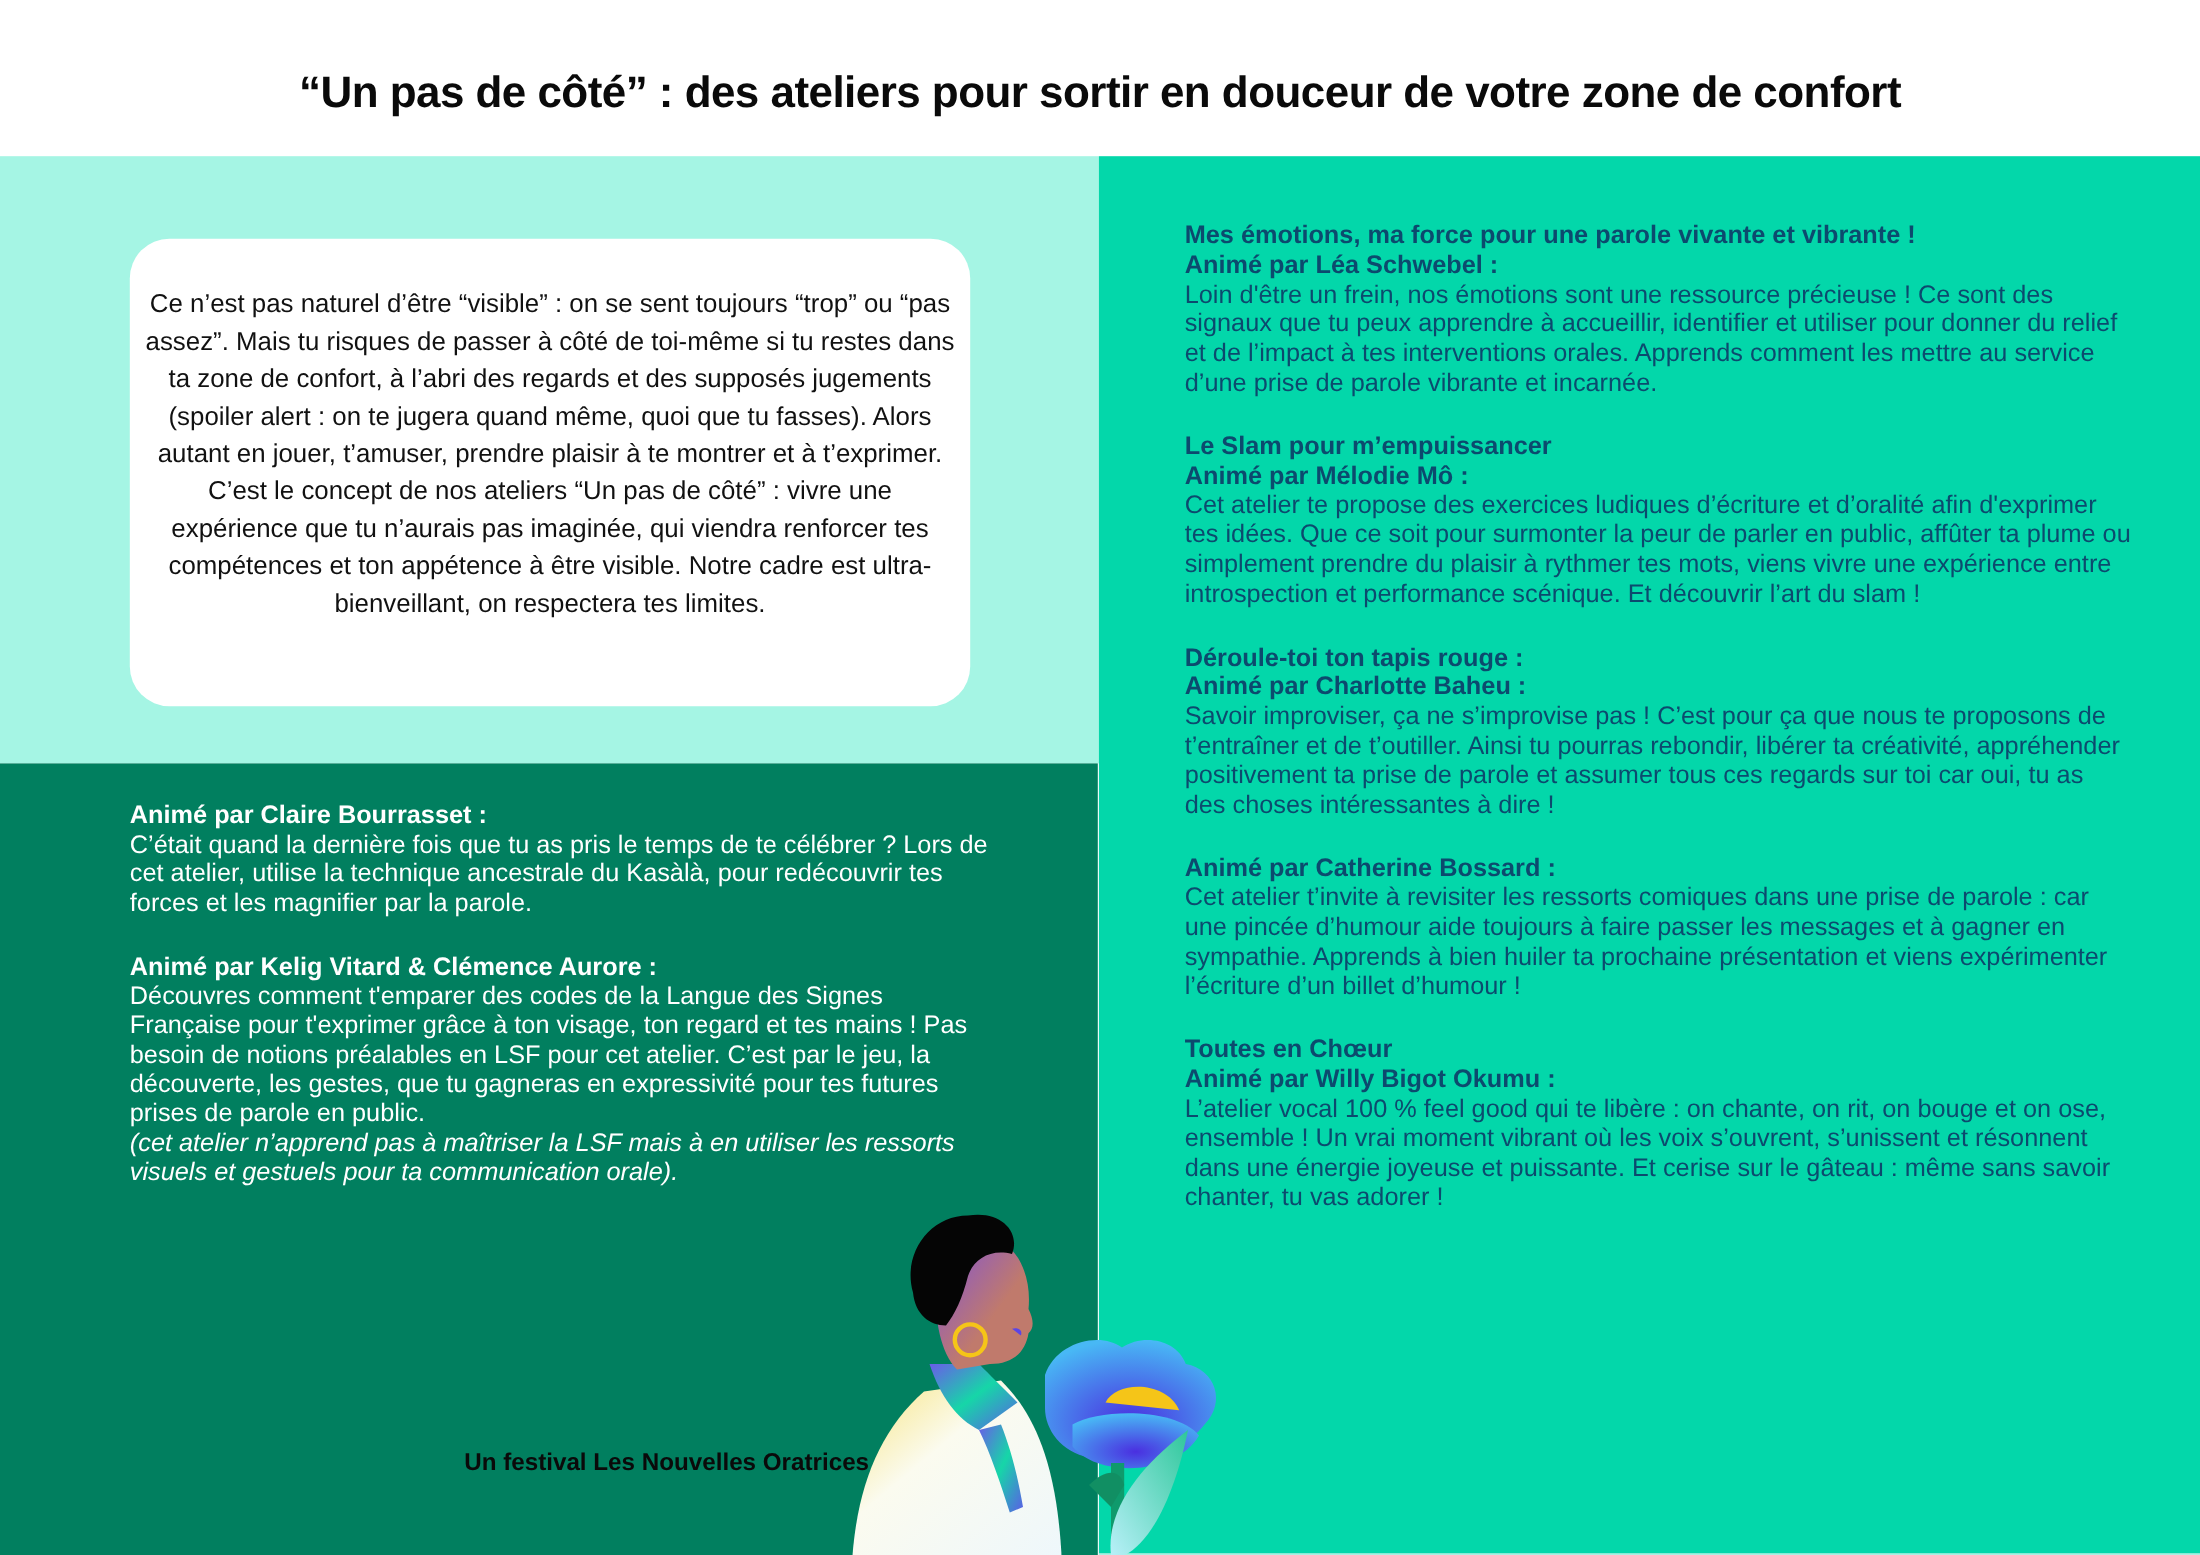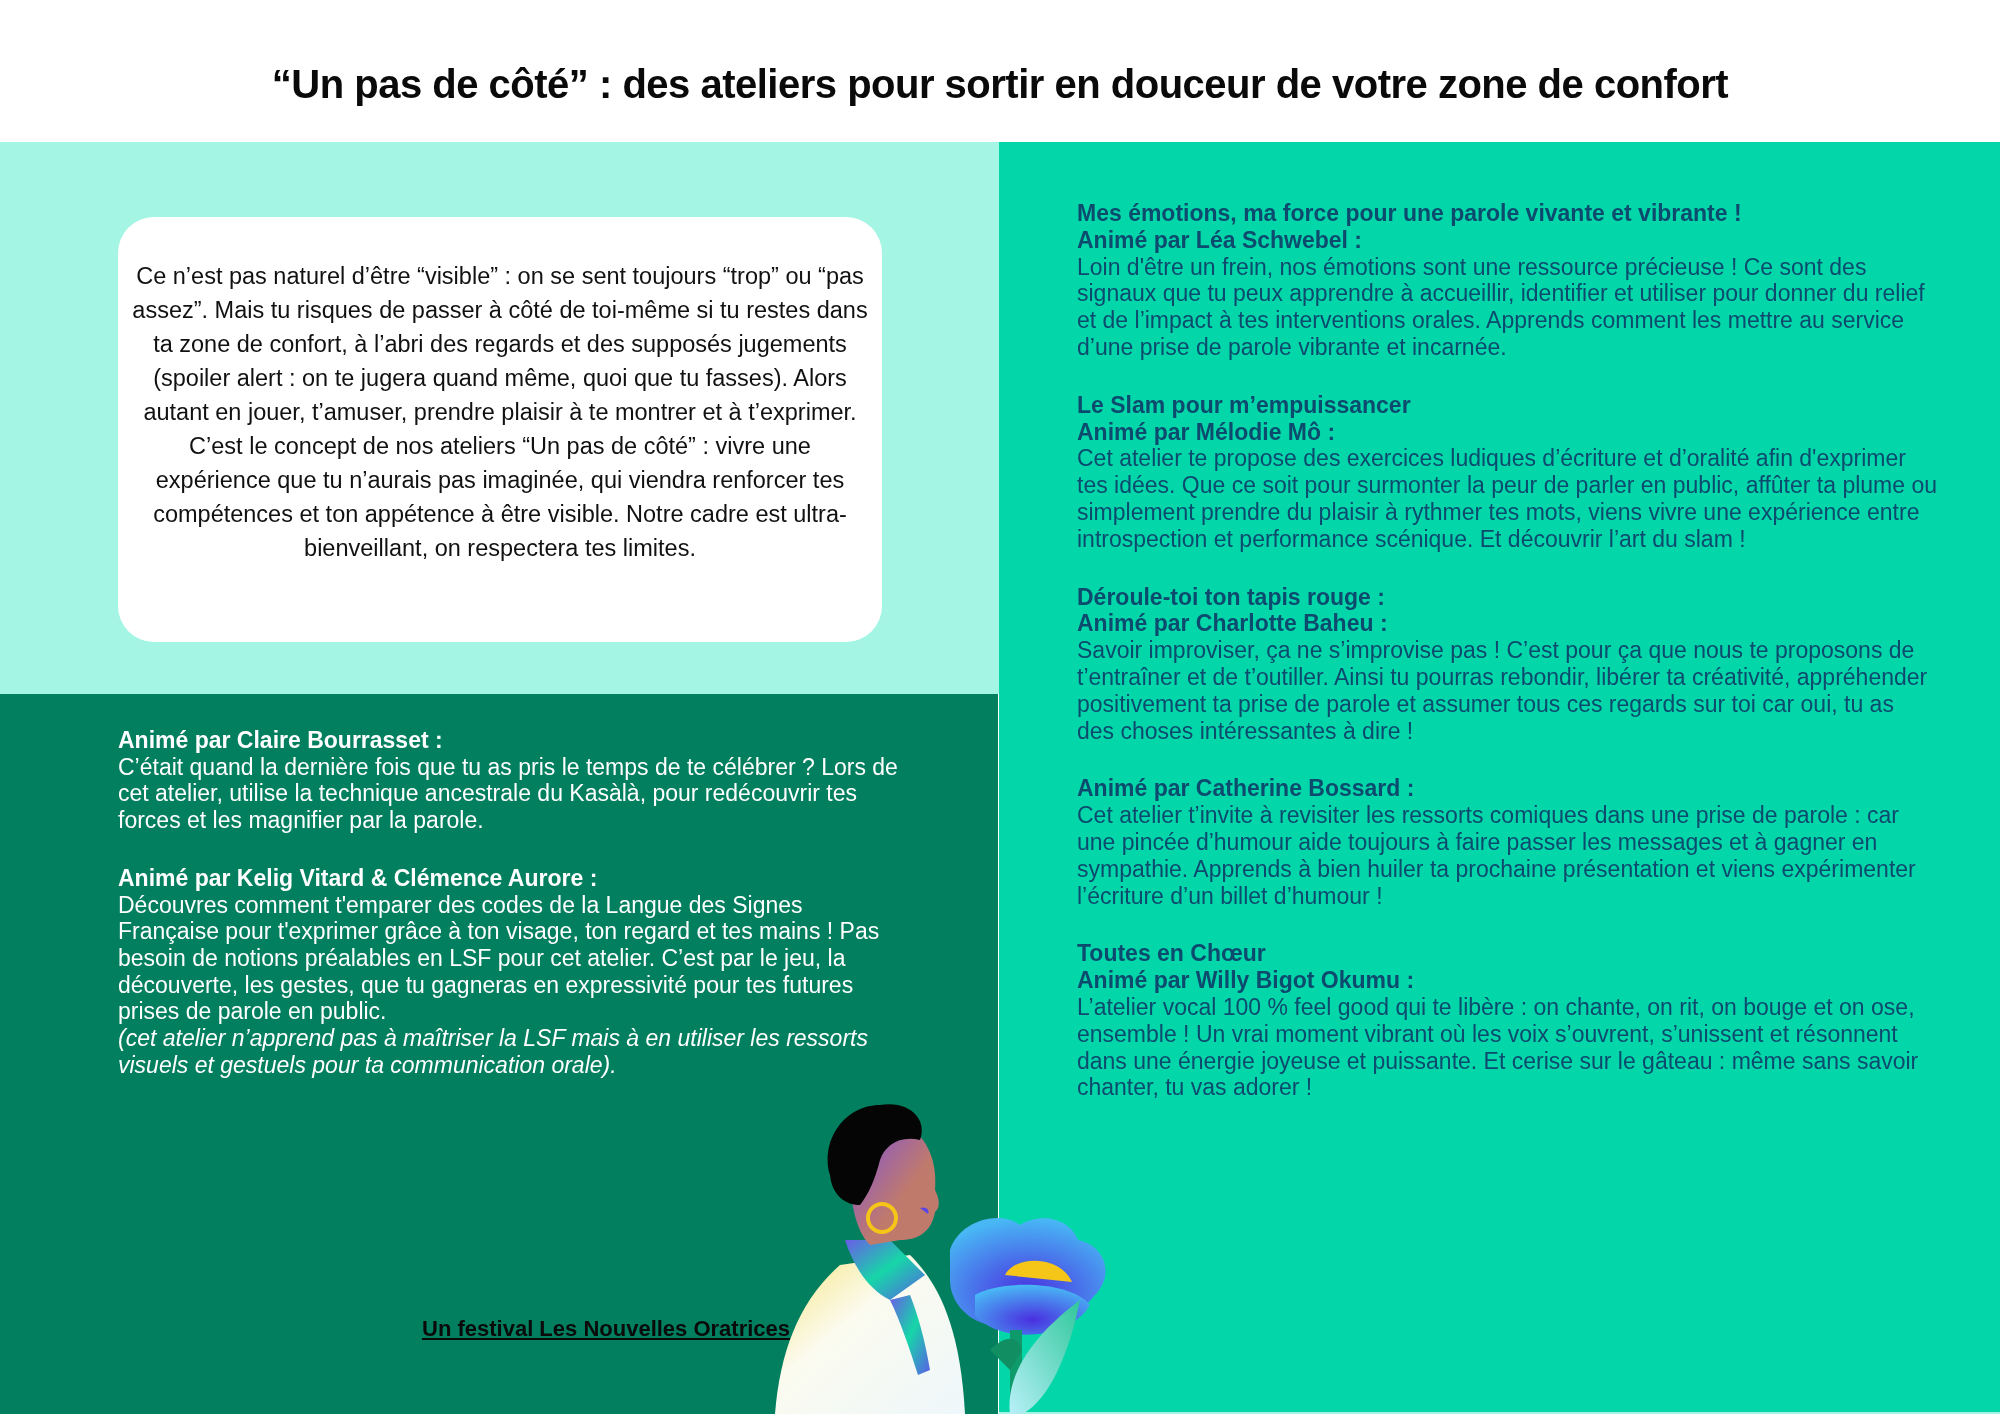--- a/index.html
+++ b/index.html
@@ -10,21 +10,21 @@
   .panel-teal { position:absolute; left:999px; top:142px; width:1001px; height:1272px; background:#03d7aa; }
   .panel-teal::after { content:""; position:absolute; left:0; right:0; bottom:0; height:2px; background:#a8f2e2; }
   .intro-box { position:absolute; left:118px; top:205px; width:764px; height:425px; background:#ffffff; border-radius:36px; box-sizing:border-box; padding:42px 14px 0 14px; text-align:center; font-size:23.5px; line-height:34px; color:#111;margin-top:12px; }
   .intro-box p { margin:0; }
   .left-col { position:absolute; left:118px; top:727px; width:780px; color:#ffffff; font-size:23px; line-height:26.7px; }
   .right-col { position:absolute; left:1031px; top:200px; width:860px; color:#0c4a6e; font-size:23px; line-height:26.8px;margin-left:46px; }
   .workshop { margin:0 0 31px 0; }
   .workshop .wt, .workshop .wh { font-weight:700; display:block; }
   .workshop .wb { display:block; }
   .workshop .note { display:block; font-style:italic; }
-  .footer { position:absolute; left:422px; top:1316px; font-size:22px; font-weight:700; color:#0a0a0a; z-index:3; white-space:nowrap;text-decoration:underline; }
+  .footer { position:absolute; left:422px; top:1316px; font-size:22px; font-weight:700; color:#0a0a0a; z-index:3; white-space:nowrap; }
   .illustration { position:absolute; left:760px; top:1100px; width:380px; height:314px; z-index:4; }
 </style>
 </head>
 <body>
 
 <div class="title">“Un pas de côté” : des ateliers pour sortir en douceur de votre zone de confort</div>
 
 <div class="panel-light"></div>
 <div class="panel-dark"></div>
 <div class="panel-teal"></div>

